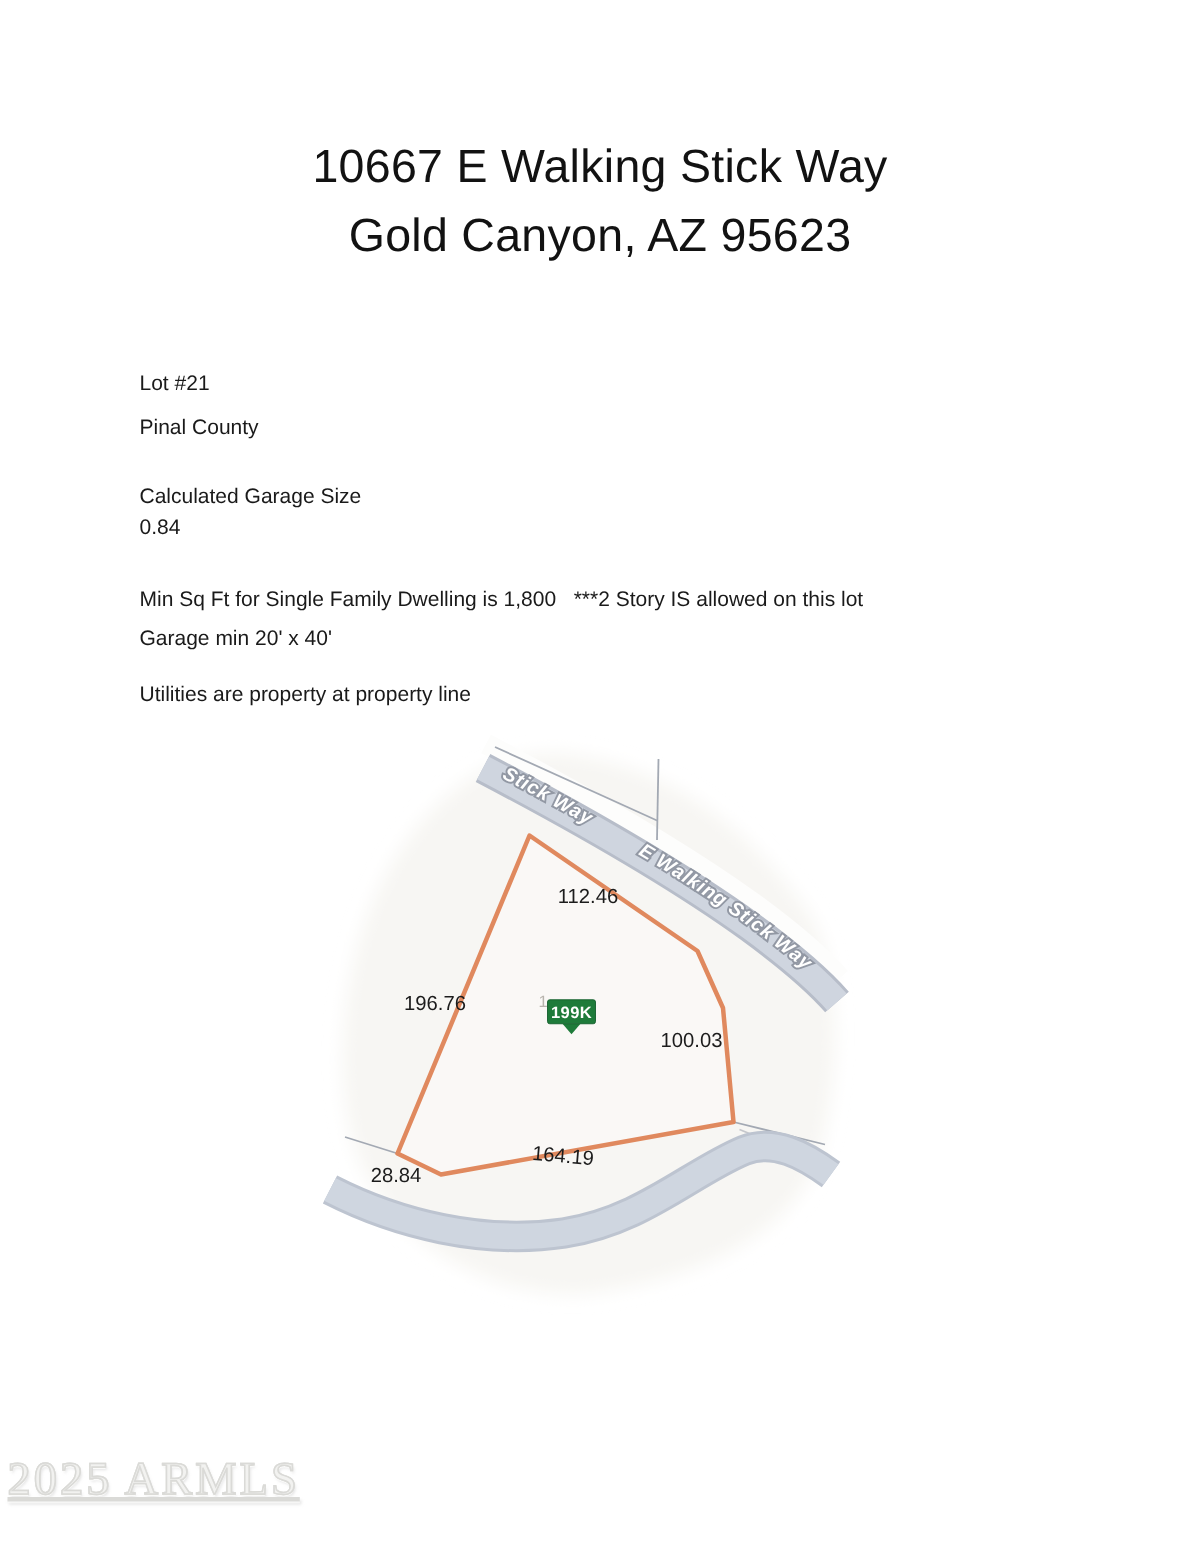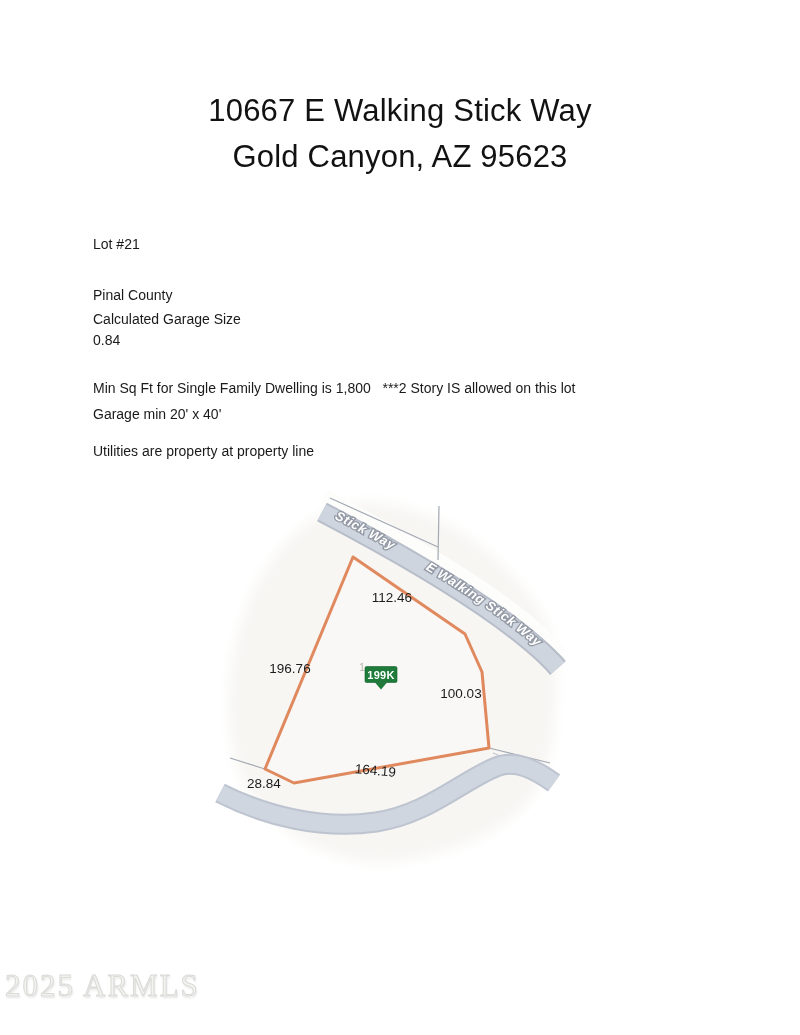--- a/index.html
+++ b/index.html
@@ -5,29 +5,30 @@
   html,body{margin:0;padding:0;background:#ffffff;}
   .page{
     position:relative;width:800px;height:1035px;background:#ffffff;overflow:hidden;
     font-family:"Liberation Sans", sans-serif;color:#161616;
   }
   .title{
     position:absolute;top:88px;left:0;width:800px;text-align:center;
     font-size:31px;line-height:46px;color:#121212;letter-spacing:.2px;
   }
   .detail-line{
-    position:absolute;left:93px;font-size:14px;color:#1a1a1a;white-space:pre;
+    position:absolute;left:93px;font-size:14px;color:#1a1a1a;white-space:pre;margin-top:11px;
   }
   .watermark{
     position:absolute;left:5px;top:968px;
     font-family:"Liberation Serif", serif;
     font-size:31px;letter-spacing:2px;color:#f2f2f0;
     -webkit-text-stroke:1px #dadad7;
     text-shadow:0 1px 0 #fbfbfa, 1px 2px 2px rgba(175,175,175,0.35);
     user-select:none;
+    text-decoration:underline;
   }
   .map-svg{position:absolute;left:210px;top:490px;}
   .street{
     font-family:"Liberation Sans", sans-serif;
     font-size:13px;font-style:italic;font-weight:bold;
     fill:#ffffff;stroke:#9298a4;stroke-width:2.6px;paint-order:stroke;
     letter-spacing:.5px;
   }
   .dim{
     font-family:"Liberation Sans", sans-serif;
@@ -46,21 +47,21 @@
 <body>
 
 <div class="page">
 
   <div class="title">
     <div>10667 E Walking Stick Way</div>
     <div>Gold Canyon, AZ 95623</div>
   </div>
 
   <div class="detail-line" style="top:236px">Lot #21</div>
-  <div class="detail-line" style="top:287px">Pinal County</div>
+  <div class="detail-line" style="top:265px">Pinal County</div>
   <div class="detail-line" style="top:311px">Calculated Garage Size</div>
   <div class="detail-line" style="top:332px">0.84</div>
   <div class="detail-line" style="top:380px">Min Sq Ft for Single Family Dwelling is 1,800   ***2 Story IS allowed on this lot</div>
   <div class="detail-line" style="top:406px">Garage min 20' x 40'</div>
   <div class="detail-line" style="top:443px">Utilities are property at property line</div>
 
   <svg class="map-svg" width="380" height="390" viewBox="0 0 380 390" xmlns="http://www.w3.org/2000/svg">
     <defs>
       <filter id="soft" x="-25%" y="-25%" width="150%" height="150%">
         <feGaussianBlur stdDeviation="6"></feGaussianBlur>

